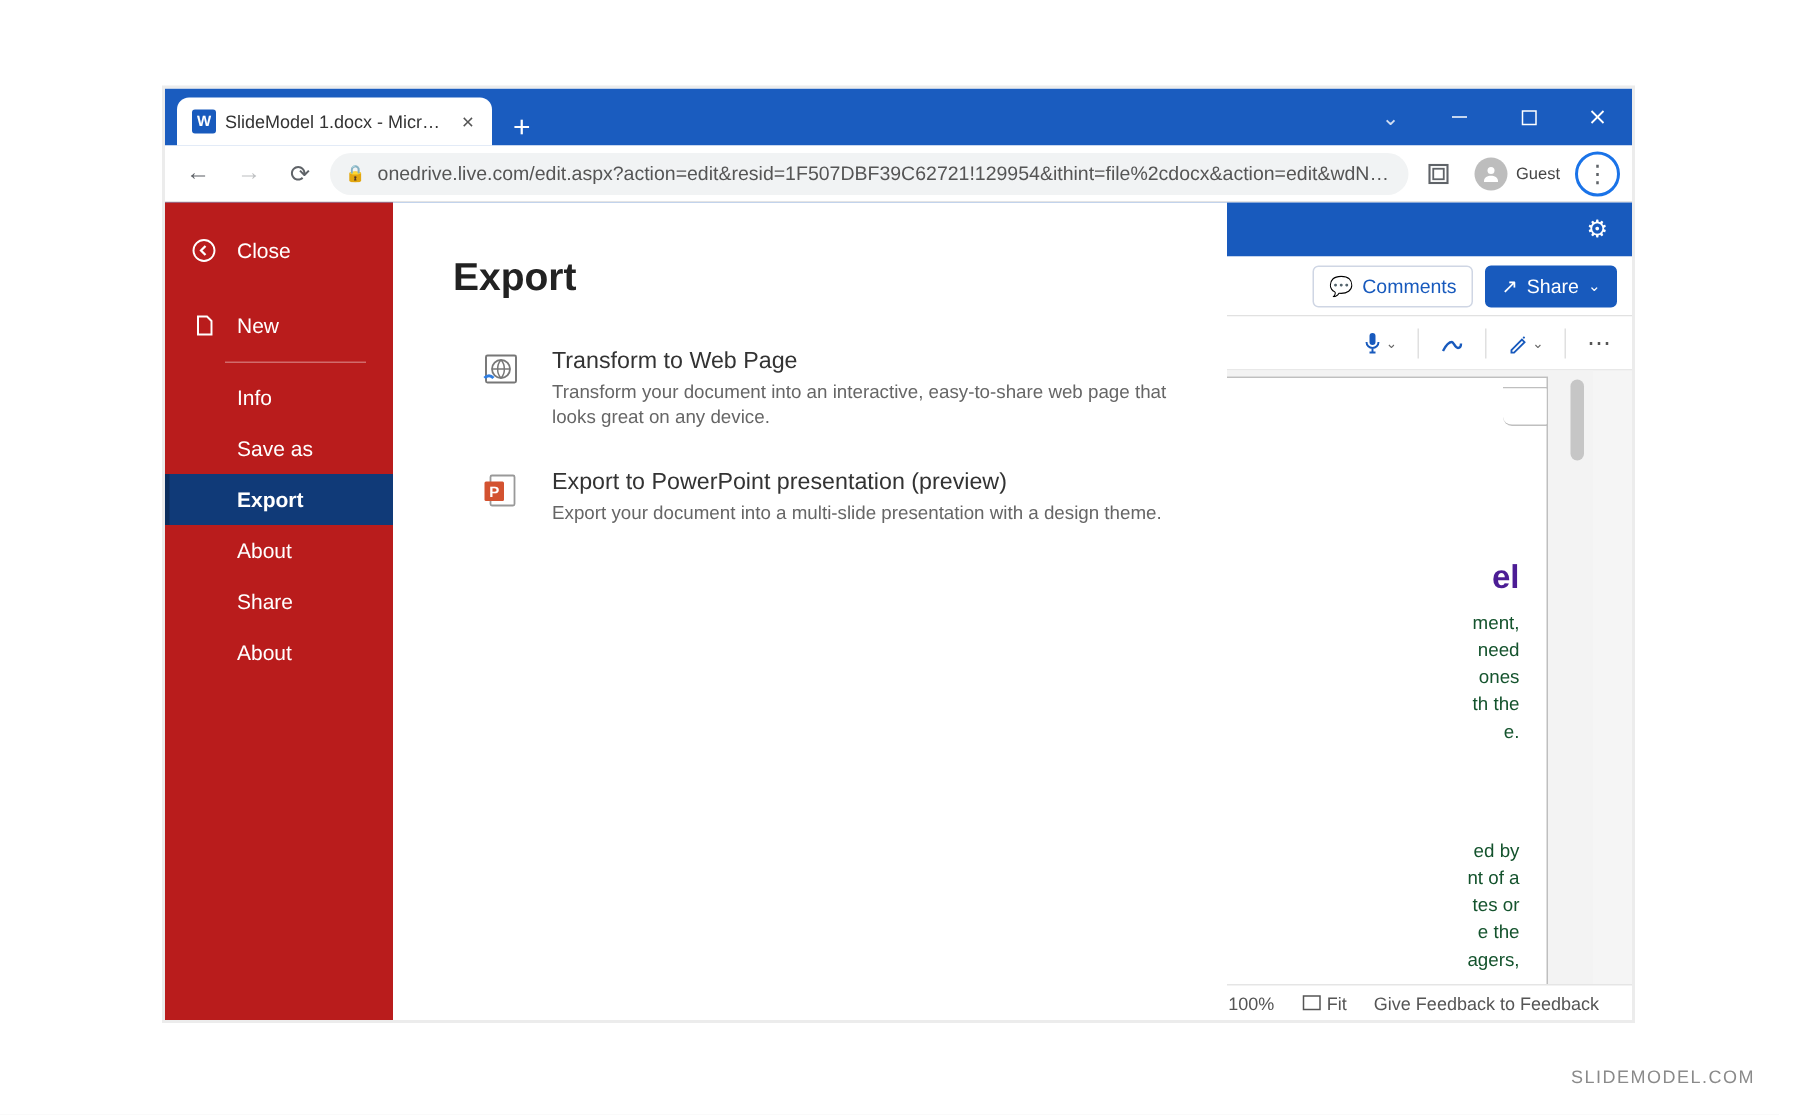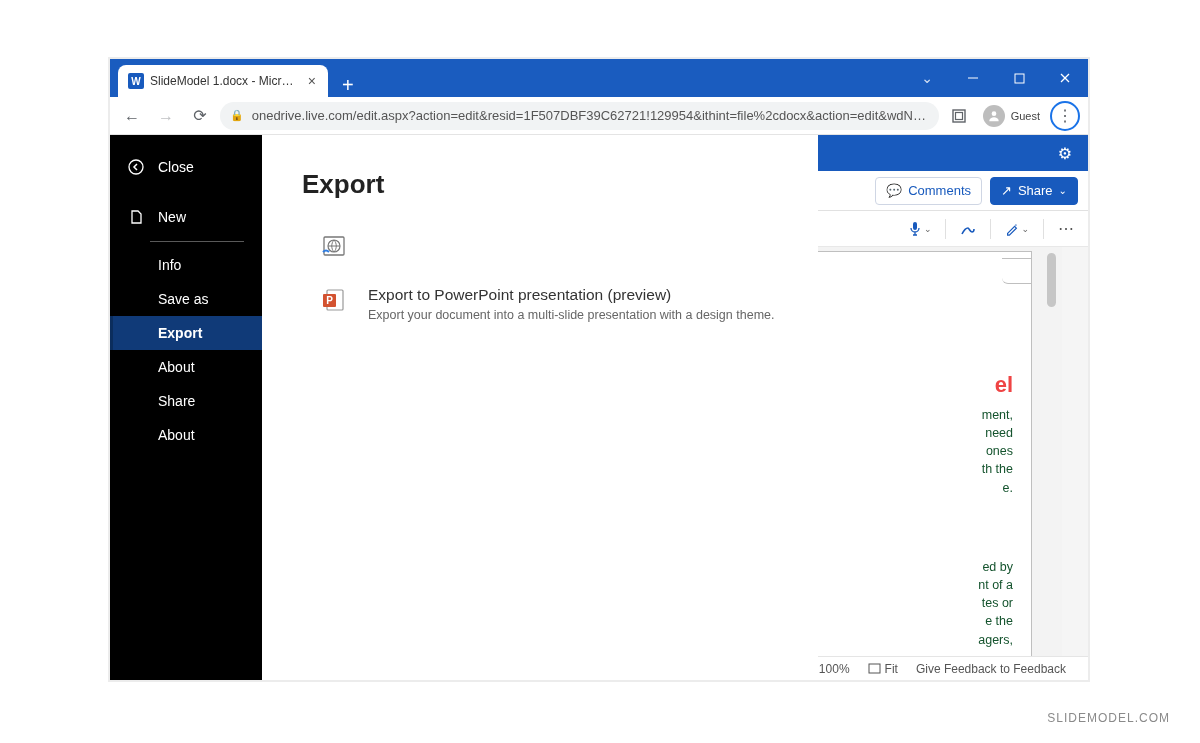--- a/index.html
+++ b/index.html
@@ -32,27 +32,27 @@
   .app-sub { height:40px; background:#fff; border-bottom:1px solid #e1e1e1; display:flex; align-items:center; justify-content:flex-end; padding-right:10px; gap:8px;}
   .pill { height:28px; display:flex; align-items:center; gap:6px; padding:0 10px; border:1px solid #cfd6e4; border-radius:4px; font-size:13px; color:#185ABD; cursor:pointer; background:#fff;}
   .pill.primary { background:#185ABD; color:#fff; border-color:#185ABD;}
   .pill .pf { font-size:13px;}
   .toolbar { height:36px; background:#fff; border-bottom:1px solid #e8e8e8; display:flex; align-items:center; justify-content:flex-end; padding-right:14px; gap:14px; color:#185ABD;}
   .toolbar .tb { display:flex; align-items:center; gap:2px; cursor:pointer; font-size:15px;}
   .toolbar .sep { width:1px; height:20px; background:#e0e0e0;}
   .doc-canvas { position:absolute; top:112px; right:26px; width:280px; bottom:24px; background:#f3f3f3;}
   .page { position:absolute; top:4px; right:30px; width:250px; height:430px; background:#fff; border:1px solid #bfbfbf;}
   .page-tab { position:absolute; top:6px; right:-1px; width:30px; height:26px; border:1px solid #bfbfbf; border-left:none; border-radius:0 0 0 6px; background:#fff;}
-  .page h2 { font-size:22px; font-weight:600; color:#ef4444; position:absolute; top:120px; left:0; width:100%; text-align:right; padding-right:18px;}
+  .page h2 { font-size:22px; font-weight:600; color:#4c1d95; position:absolute; top:120px; left:0; width:100%; text-align:right; padding-right:18px;}
   .para { position:absolute; right:18px; font-size:12.5px; line-height:1.45; color:#14532d; text-align:justify; width:210px;}
   .scrollbar { position:absolute; right:6px; top:6px; width:9px; height:54px; background:#c6c6c6; border-radius:5px;}
   .statusbar { position:absolute; bottom:0; right:0; left:0; height:24px; background:#fff; border-top:1px solid #e5e5e5; display:flex; align-items:center; justify-content:flex-end; gap:18px; padding-right:22px; font-size:12px; color:#555;}
   .statusbar .sb-item { display:flex; align-items:center; gap:4px; cursor:pointer;}
   
-  .side-panel { position:absolute; left:0; top:76px; bottom:0; width:152px; background:#000000; color:#fff; padding-top:14px;}
+  .side-panel { position:absolute; left:0; top:76px; bottom:0; width:152px; background:#b91c1c; color:#fff; padding-top:14px;}
   .sp-row { display:flex; align-items:center; gap:14px; padding:10px 18px; font-size:14px; cursor:pointer;}
   .sp-row.icon-row svg, .sp-row.icon-row .ic { width:16px; height:16px; flex-shrink:0;}
   .sp-divider { height:1px; background:rgba(255,255,255,0.35); margin:6px 18px 6px 40px;}
   .sp-sub { padding:9px 18px 9px 48px; font-size:14px; cursor:pointer;}
   .sp-sub.active { background:#103A78; font-weight:600; border-left:3px solid #0b2d5d; padding-left:45px;}
   
   .main { position:absolute; left:152px; top:76px; bottom:0; right:270px; background:#fff; padding:24px 40px;}
   .main h1 { font-size:26px; font-weight:600; color:#222; margin:10px 0 26px 0;}
   .export-item { display:flex; gap:20px; padding:6px 0 20px 18px; cursor:pointer; max-width:540px;}
   .export-icon { width:28px; height:28px; flex-shrink:0; display:flex; align-items:center; justify-content:center;}
@@ -197,20 +197,24 @@
 
     <div class="export-item">
       <div class="export-icon">
         <svg width="28" height="28" viewBox="0 0 28 28">
             <rect x="4" y="5" width="20" height="18" rx="1" fill="#fff" stroke="#777" stroke-width="1.3"></rect>
             <circle cx="14" cy="14" r="6" fill="none" stroke="#777" stroke-width="1.2"></circle>
             <path d="M8 14h12M14 8c3 3 3 9 0 12M14 8c-3 3-3 9 0 12" stroke="#777" stroke-width="1" fill="none"></path>
             <path d="M3 20c2-2 4-2 6 0" stroke="#2f7de1" stroke-width="2" fill="none"></path>
           </svg>
       </div>
+      <div class="export-text">
+        <div class="t">Transform to Web Page</div>
+        <div class="d">Transform your document into an interactive, easy-to-share web page that looks great on any device.</div>
+      </div>
     </div>
 
     <div class="export-item">
       <div class="export-icon">
         <svg width="28" height="28" viewBox="0 0 28 28">
             <rect x="7" y="4" width="16" height="20" rx="1" fill="#fff" stroke="#999" stroke-width="1.2"></rect>
             <rect x="3" y="8" width="13" height="13" rx="1" fill="#D35230"></rect>
             <text x="9.5" y="18" font-size="10" font-weight="bold" fill="#fff" text-anchor="middle" font-family="Segoe UI">P</text>
           </svg>
       </div>

